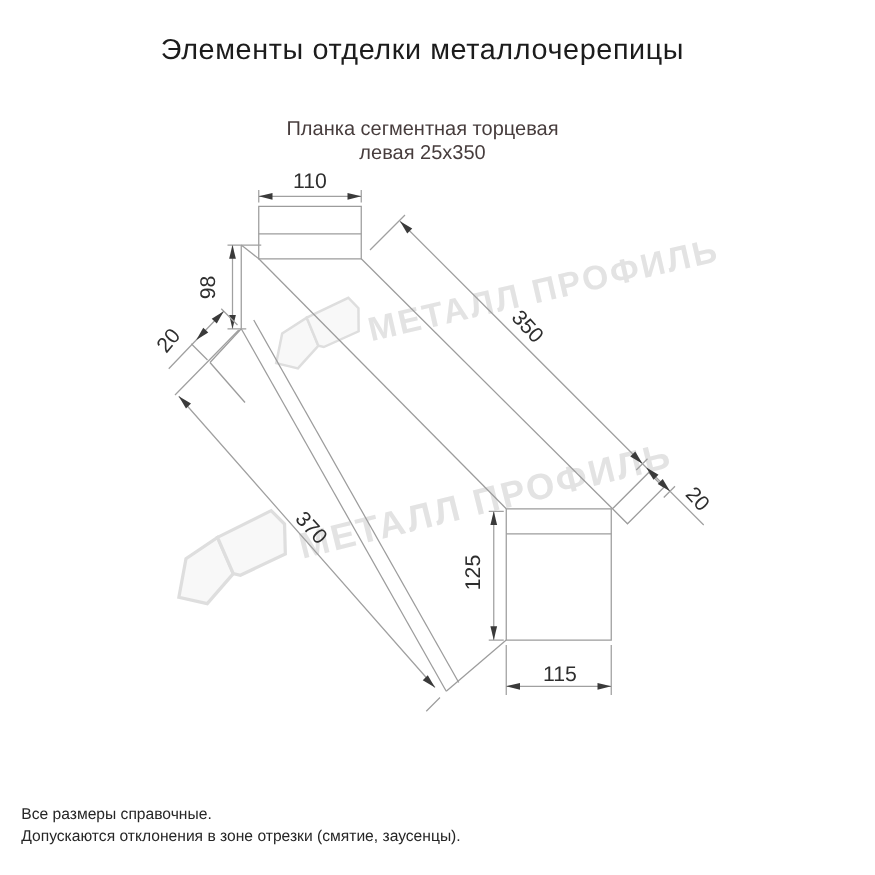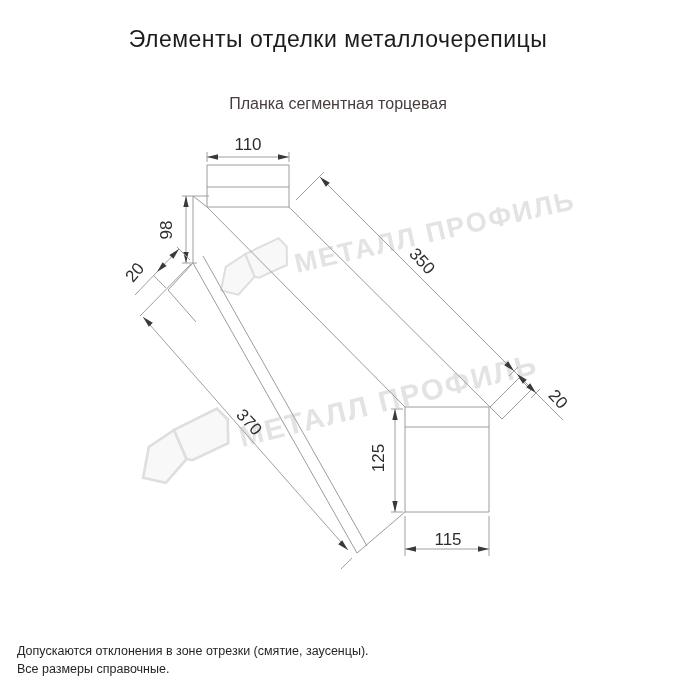--- a/index.html
+++ b/index.html
@@ -18,20 +18,21 @@
   .wmtxt{font-family:"Liberation Sans",sans-serif;font-weight:bold;fill:#e3e3e3;}
   .wmlogo{stroke:#dedede;stroke-width:2;fill:#f8f8f8;}
 </style>
 </head>
 <body>
 
 <div class="title">Элементы отделки металлочерепицы</div>
 
 <div class="subtitle">
   <div>Планка сегментная торцевая</div>
+  <div>левая 25х350</div>
 </div>
 
 <svg width="700" height="700" viewBox="0 0 700 700">
 
   <g>
     <g transform="translate(210,252) rotate(-13)">
       <g>
         <path class="wmlogo" d="M2,40 L12,18 L34,10 L38,34 L18,48 Z"></path>
         <path class="wmlogo" d="M34,10 L70,2 L76,12 L72,30 L42,36 L38,34 Z"></path>
       </g>
@@ -135,15 +136,15 @@
 
   <g>
     <path class="dim" d="M405,516 V556 M489,516 V556 M405,549 H489"></path>
     <path class="arr" d="M405,549 L416,546.3 L416,551.7 Z"></path>
     <path class="arr" d="M489,549 L478,546.3 L478,551.7 Z"></path>
     <text class="dimtxt" x="448" y="545" text-anchor="middle" font-size="18">115</text>
   </g>
 </svg>
 
 <div class="footer">
+  <div>Все размеры справочные.</div>
   <div>Допускаются отклонения в зоне отрезки (смятие, заусенцы).</div>
-  <div>Все размеры справочные.</div>
 </div>
 
 </body></html>

